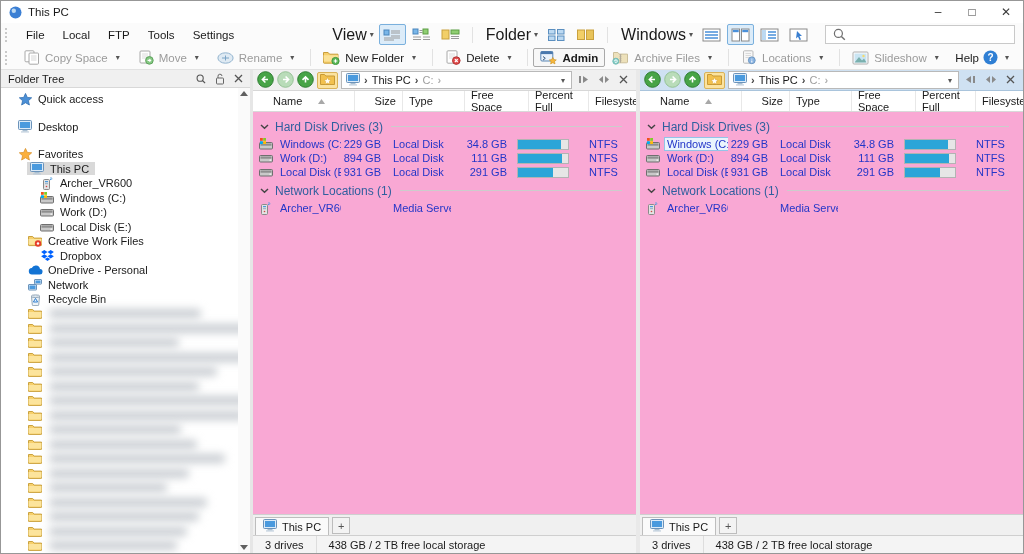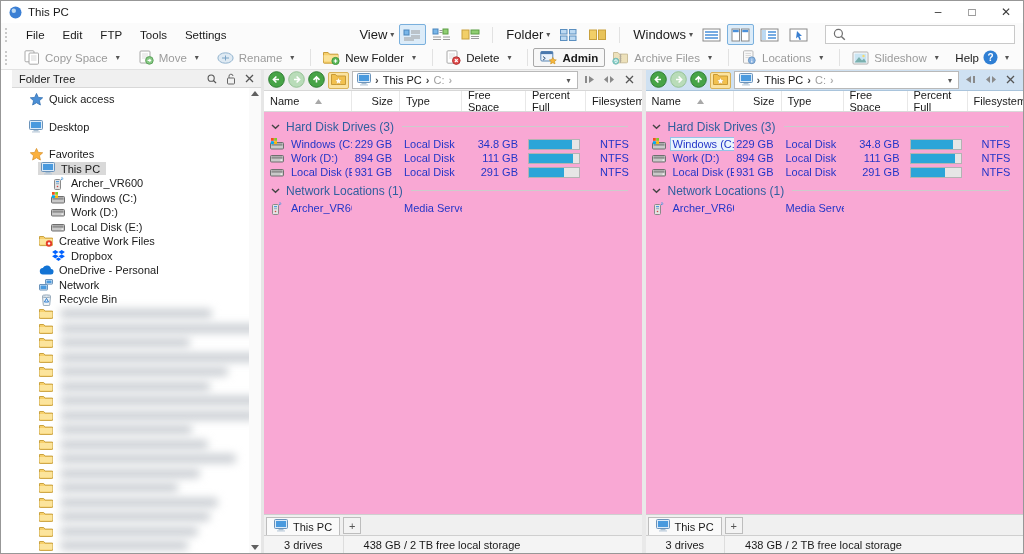--- a/index.html
+++ b/index.html
@@ -10,38 +10,38 @@
   .titlebar{flex:0 0 22px;display:flex;align-items:center;gap:6px;padding-left:8px;background:#fff;}
   .titlebar .title{font-size:11.5px;}
   .wincontrols{margin-left:auto;display:flex;height:100%;}
   .wc{width:34px;display:flex;align-items:center;justify-content:center;font-size:12px;color:#3a3a3a;}
 
   
   .menurow{flex:0 0 23px;display:flex;align-items:center;background:#fbfbfb;padding:0 8px 0 4px;}
   .grip{width:3px;height:14px;border-left:2px dotted #c9c9c9;margin-right:7px;}
   .menu-item{padding:0 9px;font-size:11.5px;}
   .qgroups{margin-left:auto;display:flex;align-items:center;}
-  .qlabel{font-size:13px;padding-left:6px;}
+  .qlabel{font-size:16px;padding-left:6px;}
   .caret{font-size:8px;color:#555;padding:0 4px 0 3px;}
   .qbtn{width:25px;height:19px;display:flex;align-items:center;justify-content:center;border:1px solid transparent;border-radius:2px;margin:0 1px;}
   .qbtn.sel{background:#dcecf9;border-color:#7ab0dd;}
   .qsep{width:1px;height:16px;background:#e2e2e2;margin:0 7px;}
   .searchbox{width:190px;height:19px;box-sizing:border-box;border:1px solid #c9c9c9;background:#fff;display:flex;align-items:center;padding:0 5px 0 7px;margin-left:12px;}
   .searchbox input{border:none;outline:none;flex:1;font-style:italic;font-size:11px;color:#888;background:transparent;font-family:inherit;min-width:0;}
 
   
   .toolrow{flex:0 0 23px;display:flex;align-items:center;background:#fbfbfb;border-bottom:1px solid #e2e2e2;padding:0 8px 0 4px;}
   .tbtn{display:flex;align-items:center;gap:5px;padding:1px 6px;font-size:11.5px;border:1px solid transparent;border-radius:2px;white-space:nowrap;}
   .tbtn.disabled{color:#9b9b9b;}
   .tbtn.admin{border-color:#a9a9a9;background:#f7f7f7;font-weight:bold;}
   .tsep{width:1px;height:17px;background:#e2e2e2;margin:0 5px;}
   .helpgrp{margin-left:auto;display:flex;align-items:center;gap:4px;font-size:11.5px;padding-right:2px;}
 
   
-  .main{flex:1;display:flex;min-height:0;margin-left:11px;}
+  .main{flex:1;display:flex;min-height:0;}
 
   
   .treepanel{flex:0 0 252px;width:252px;border-right:3px solid #e6e6e6;display:flex;flex-direction:column;min-height:0;background:#fff;box-sizing:border-box;}
   .treehdr{flex:0 0 17px;background:#f0f0f0;border-bottom:1px solid #d8d8d8;display:flex;align-items:center;gap:9px;padding:0 7px;}
   .treehdr .lbl{flex:1;}
   .treebody{flex:1;display:flex;min-height:0;}
   .treelist{flex:1;overflow:hidden;padding-top:4px;}
   .treescroll{flex:0 0 12px;display:flex;flex-direction:column;align-items:center;justify-content:space-between;padding:3px 0;background:#fafafa;}
   .trow{height:14.5px;display:flex;align-items:center;white-space:nowrap;}
   .trow.gap{margin-top:13px;}
@@ -61,21 +61,21 @@
   .crumbfield{flex:1;height:16px;background:#fff;border:1px solid #b9b9b9;display:flex;align-items:center;gap:4px;padding:0 4px;min-width:0;}
   .crumb{white-space:nowrap;}
   .crumb.dim{color:#9e9e9e;}
   .csep{color:#444;font-weight:bold;font-size:11px;line-height:1;}
   .csep.dim{color:#b0b0b0;}
   .fielddrop{margin-left:auto;color:#555;font-size:8px;padding:0 2px;}
   .pctl{width:17px;height:16px;display:flex;align-items:center;justify-content:center;}
 
   
   .gridcols{display:grid;grid-template-columns:88px 48px 62px 64px 60px 1fr;align-items:center;}
-  .colhdr{flex:0 0 20px;height:20px;border-bottom:1px solid #d9d9d9;background:#fff;}
+  .colhdr{flex:0 0 20px;height:20px;border-bottom:1px solid #d9d9d9;background:#fff;padding-left:14px;}
   .hc{display:flex;align-items:center;height:100%;padding:0 6px;border-right:1px solid #e8e8e8;box-sizing:border-box;overflow:hidden;}
   .hc:last-child{border-right:none;}
   .hc.right{justify-content:flex-end;}
   .sortglyph{margin-left:16px;display:flex;}
 
   .filelist{flex:1;overflow:hidden;padding-top:3px;background:#f9a8d4;}
   .ghdr{display:flex;align-items:center;height:17px;margin:3px 0 2px;}
   .gchev{width:22px;display:flex;justify-content:center;flex:0 0 22px;}
   .gtitle{color:#2f5f9e;font-size:12px;margin-right:8px;white-space:nowrap;}
   .gline{flex:1;height:1px;background:#ccc;margin-right:14px;}
@@ -88,21 +88,21 @@
   .fsize,.ffree{justify-self:end;padding-right:8px;}
   .ftype{padding-left:4px;}
   .bar{width:52px;height:11px;border:1px solid #b3b3b3;background:#e6e6e6;box-sizing:border-box;margin-left:2px;}
   .barfill{height:100%;background:#2ba5d8;}
   .ffs{padding-left:14px;}
 
   .tabbar{flex:0 0 21px;background:#f0f0f0;border-top:1px solid #cfcfcf;border-bottom:1px solid #cfcfcf;display:flex;align-items:flex-end;gap:3px;padding:2px 4px 0 2px;box-sizing:border-box;}
   .tab{height:17px;display:flex;align-items:center;gap:5px;padding:0 7px;background:#fafafa;border:1px solid #bdbdbd;border-bottom:none;}
   .tabplus{width:16px;height:15px;display:flex;align-items:center;justify-content:center;border:1px solid #bdbdbd;background:#f3f3f3;color:#555;margin-bottom:1px;}
   .statusbar{flex:0 0 17px;background:#f4f4f4;display:flex;align-items:center;}
-  .ssec{padding:0 20px;height:100%;display:flex;align-items:center;border-right:1px solid #ddd;white-space:nowrap;}
+  .ssec{padding:0 12px;height:100%;display:flex;align-items:center;border-right:1px solid #ddd;white-space:nowrap;}
   .ssec:last-child{border-right:none;}
 </style>
 </head>
 <body>
 
 <div class="window">
 
   <div class="titlebar">
     <span style="display: inline-flex; align-items: center;">
         <svg width="13" height="13">
@@ -115,21 +115,21 @@
       <div class="wc">–</div>
       <div class="wc">□</div>
       <div class="wc">✕</div>
     </div>
   </div>
 
   <div class="menurow">
     <div class="grip"></div>
     <div id="menu-items" style="display:flex;">
         <span class="menu-item">File</span>
-        <span class="menu-item">Edit</span>
+        <span class="menu-item">Local</span>
         <span class="menu-item">FTP</span>
         <span class="menu-item">Tools</span>
         <span class="menu-item">Settings</span>
       </div>
     <div class="qgroups">
       <span class="qlabel">View</span>
         <span class="caret">▾</span>
       <div class="qbtn sel">
           <span style="display: inline-flex; align-items: center;">
             <svg width="19" height="14" viewBox="0 0 19 14">

